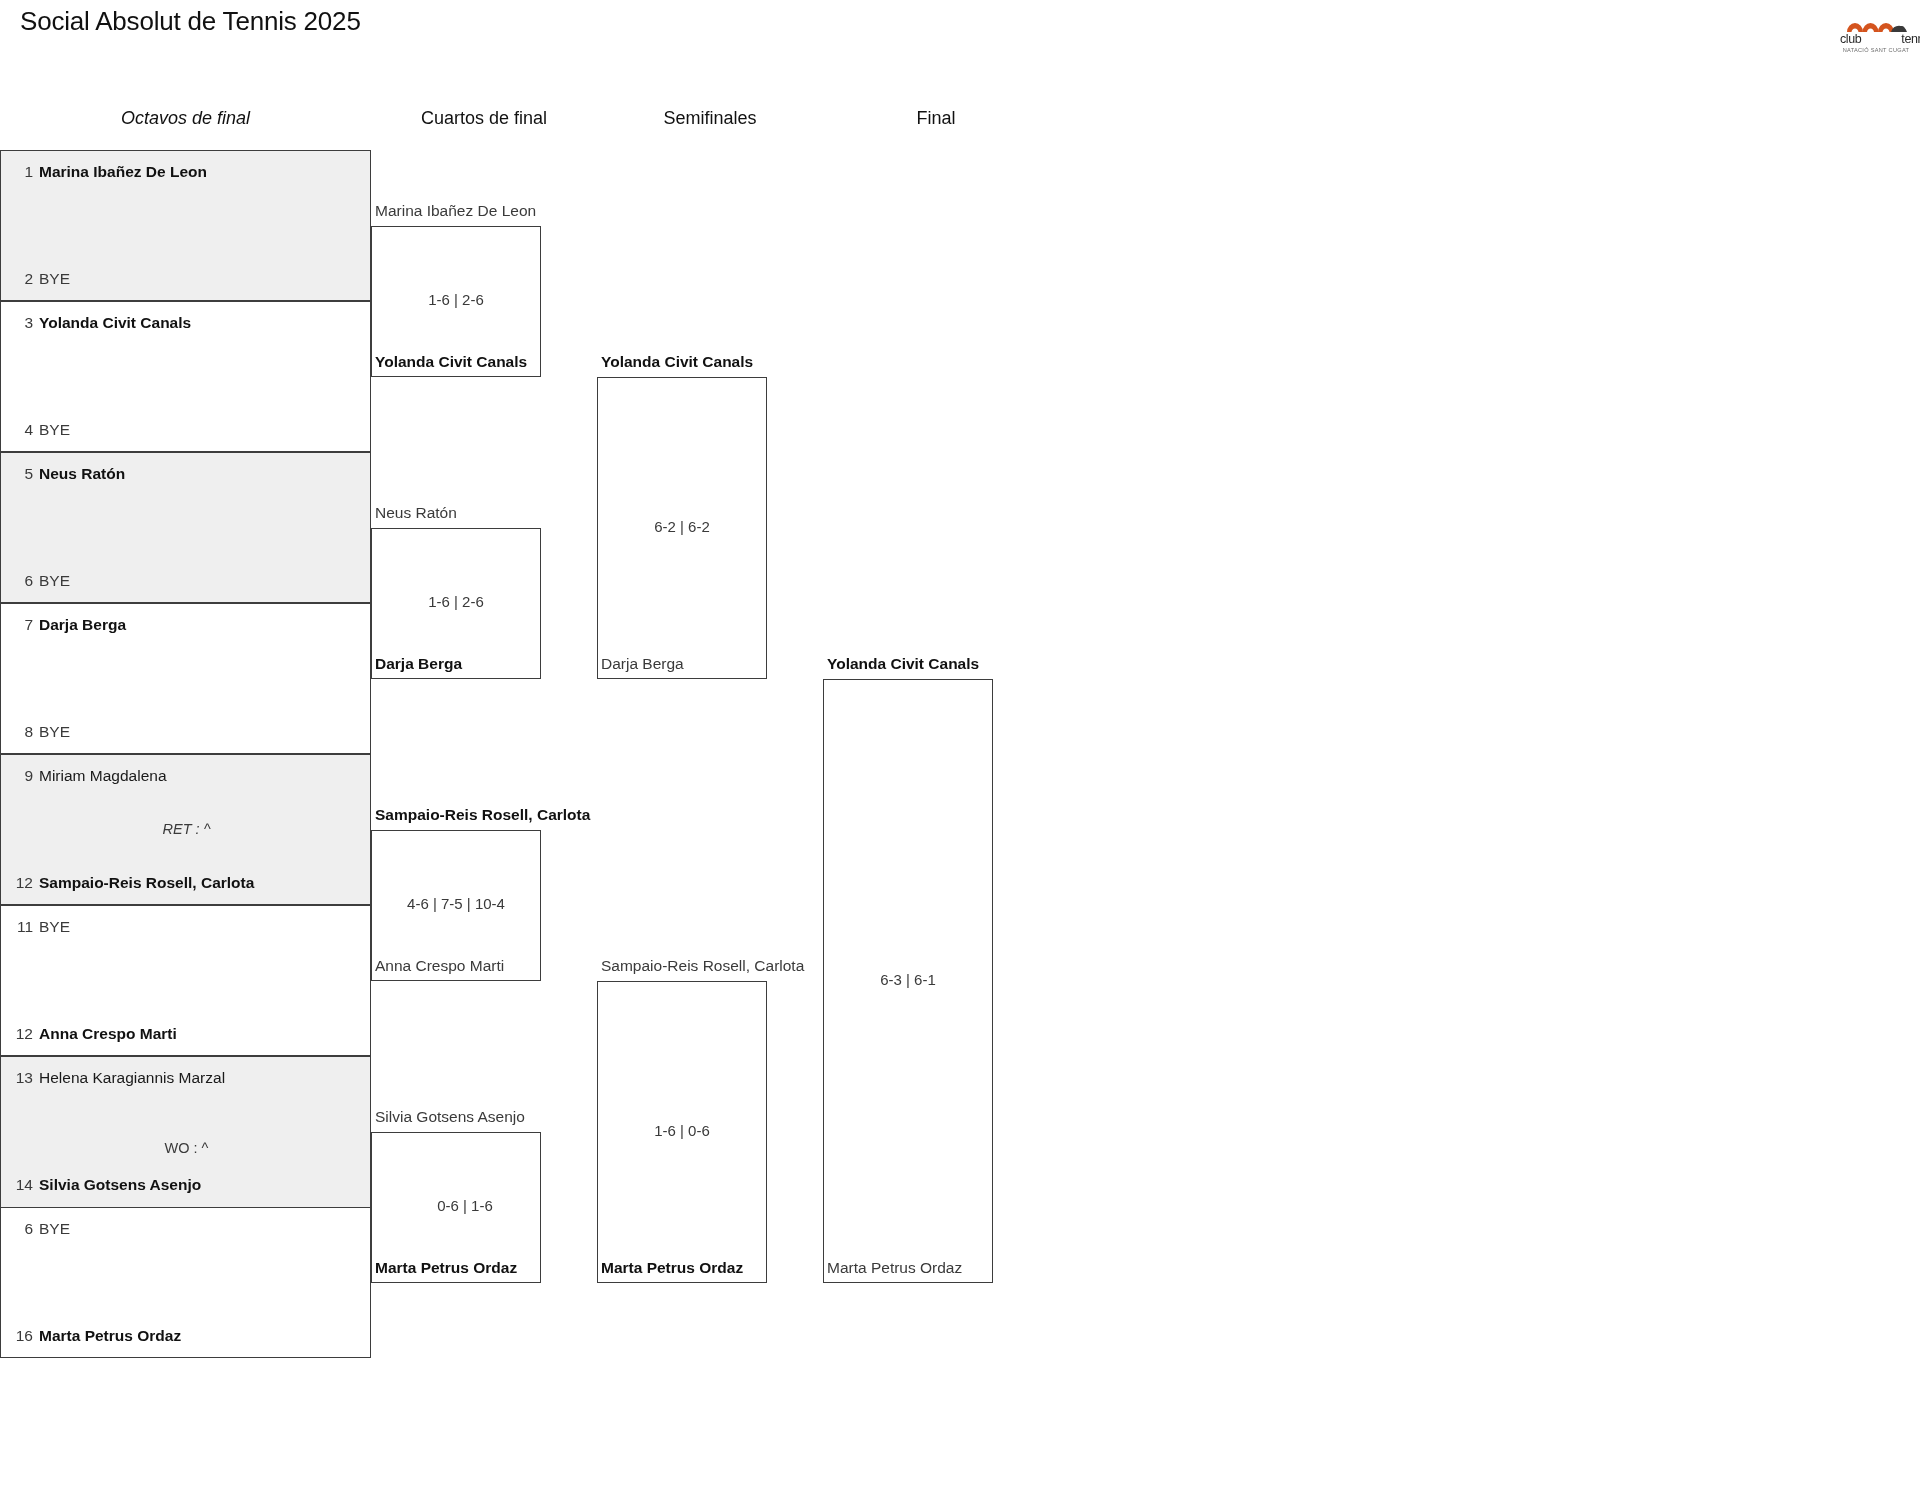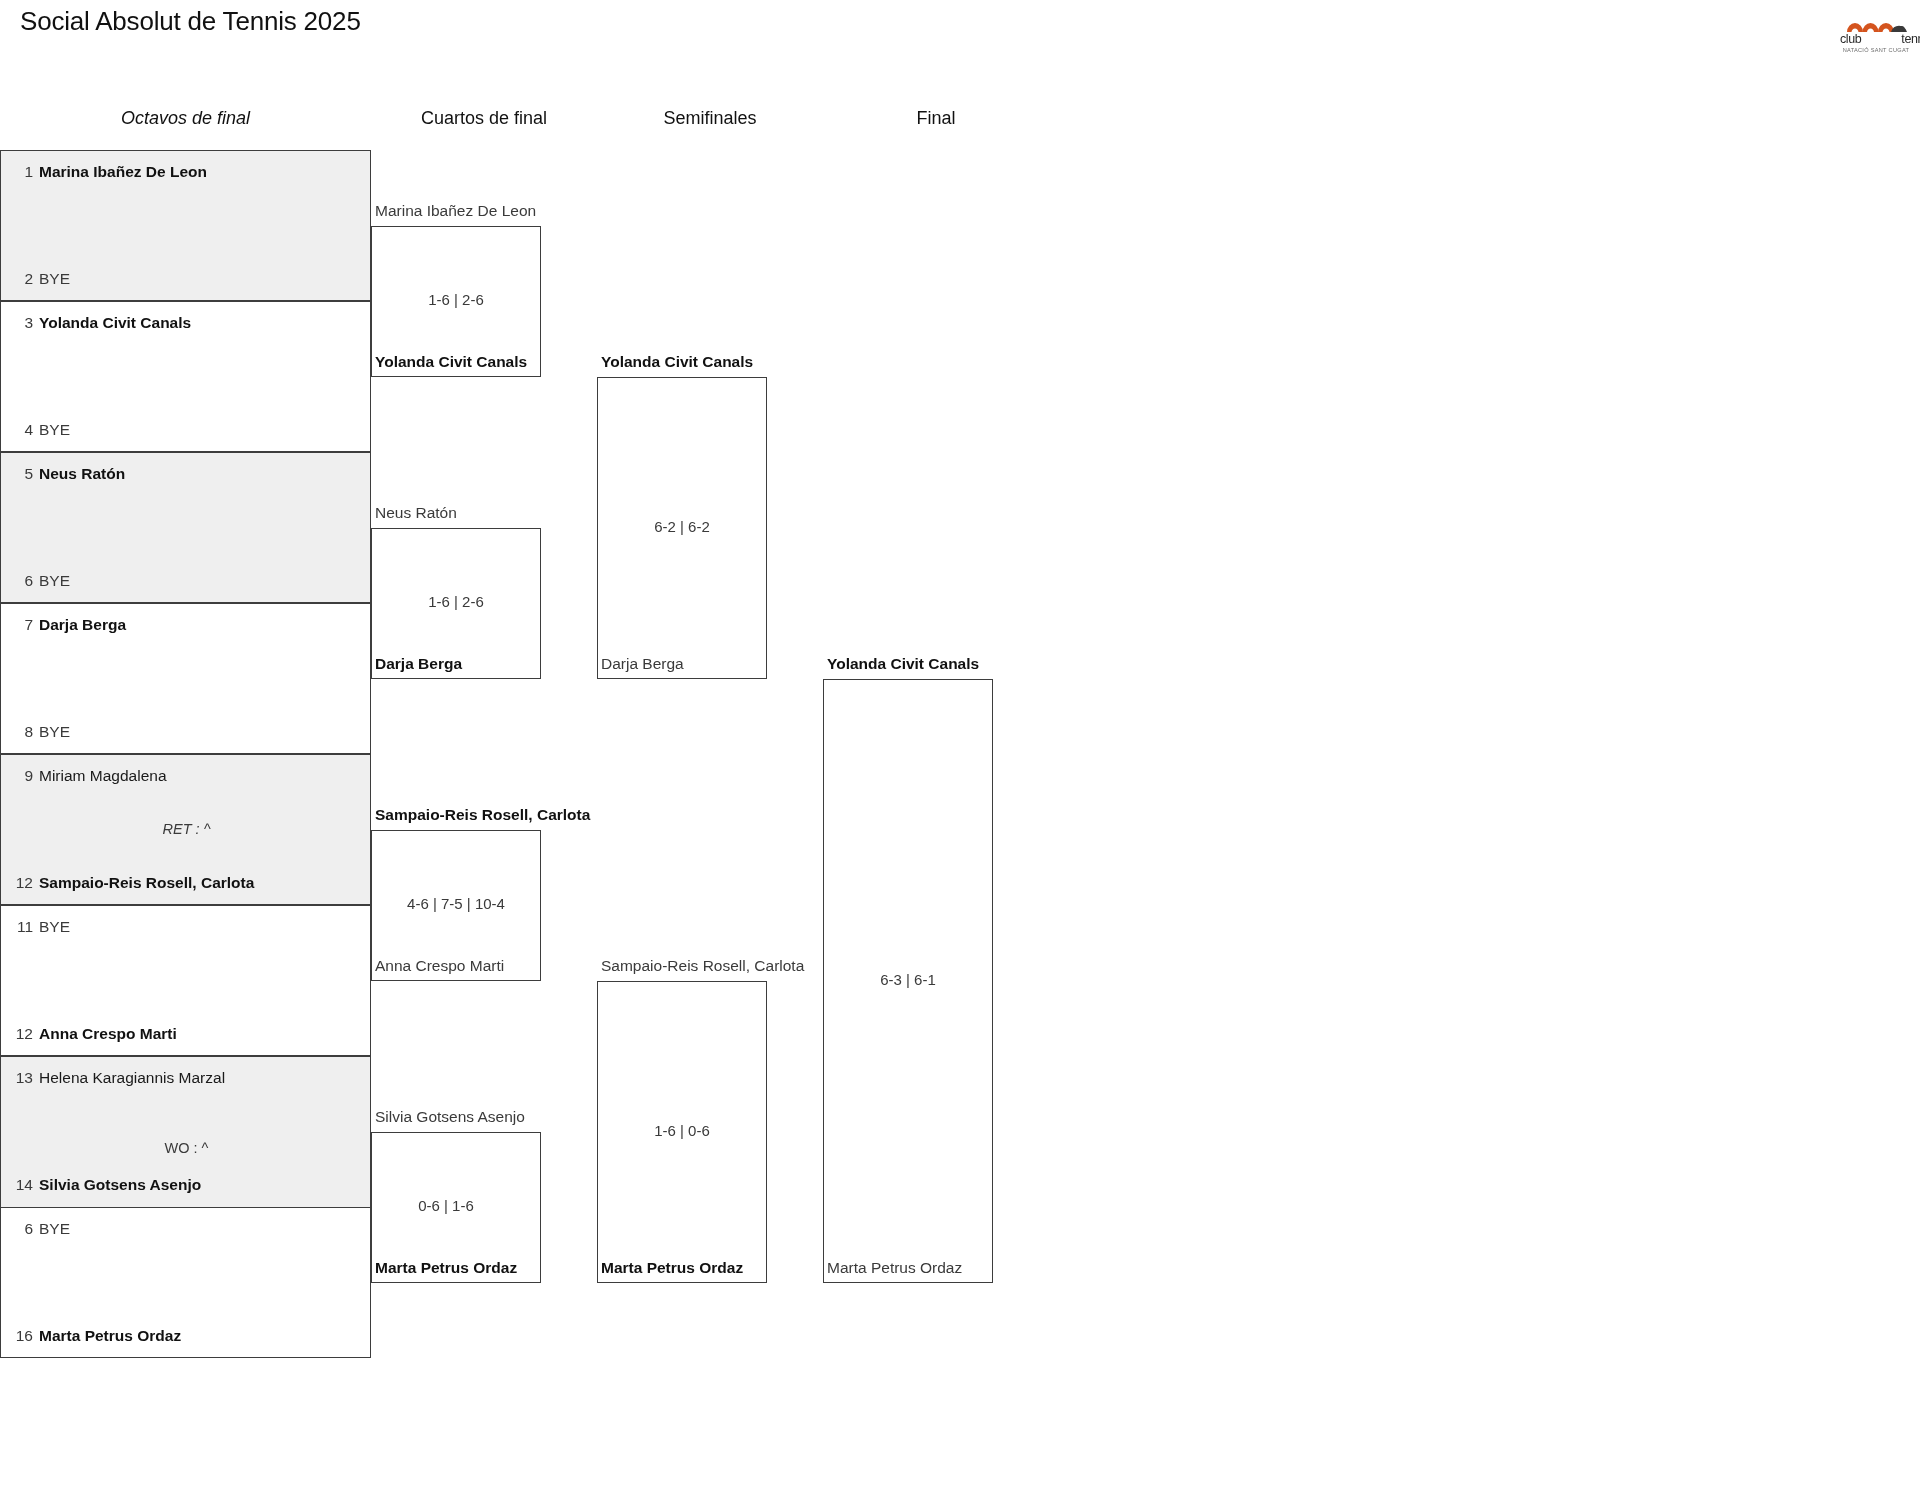--- a/index.html
+++ b/index.html
@@ -215,21 +215,21 @@
     <div class="mlabel" style="left: 375px; top: 503.5px;">Neus Ratón</div>
     <div class="mlabel win" style="left: 375px; top: 654.5px;">Darja Berga</div>
     <div class="mscore" style="left: 371px; width: 170px; top: 593px;">1-6 | 2-6</div>
     <div class="mbox" style="left: 371px; top: 829.5px; width: 170px; height: 151px;"></div>
     <div class="mlabel win" style="left: 375px; top: 805.5px;">Sampaio-Reis Rosell, Carlota</div>
     <div class="mlabel" style="left: 375px; top: 956.5px;">Anna Crespo Marti</div>
     <div class="mscore" style="left: 371px; width: 170px; top: 895px;">4-6 | 7-5 | 10-4</div>
     <div class="mbox" style="left: 371px; top: 1131.5px; width: 170px; height: 151px;"></div>
     <div class="mlabel" style="left: 375px; top: 1107.5px;">Silvia Gotsens Asenjo</div>
     <div class="mlabel win" style="left: 375px; top: 1258.5px;">Marta Petrus Ordaz</div>
-    <div class="mscore" style="left: 361px; width: 170px; top: 1197px;">0-6 | 1-6</div>
+    <div class="mscore" style="left: 380px; width: 170px; top: 1197px;">0-6 | 1-6</div>
     <div class="mbox" style="left: 597px; top: 376.5px; width: 170px; height: 302px;"></div>
     <div class="mlabel win" style="left: 601px; top: 352.5px;">Yolanda Civit Canals</div>
     <div class="mlabel" style="left: 601px; top: 654.5px;">Darja Berga</div>
     <div class="mscore" style="left: 597px; width: 170px; top: 517.5px;">6-2 | 6-2</div>
     <div class="mbox" style="left: 597px; top: 980.5px; width: 170px; height: 302px;"></div>
     <div class="mlabel" style="left: 601px; top: 956.5px;">Sampaio-Reis Rosell, Carlota</div>
     <div class="mlabel win" style="left: 601px; top: 1258.5px;">Marta Petrus Ordaz</div>
     <div class="mscore" style="left: 597px; width: 170px; top: 1121.5px;">1-6 | 0-6</div>
     <div class="mbox" style="left: 823px; top: 678.5px; width: 170px; height: 604px;"></div>
     <div class="mlabel win" style="left: 827px; top: 654.5px;">Yolanda Civit Canals</div>

